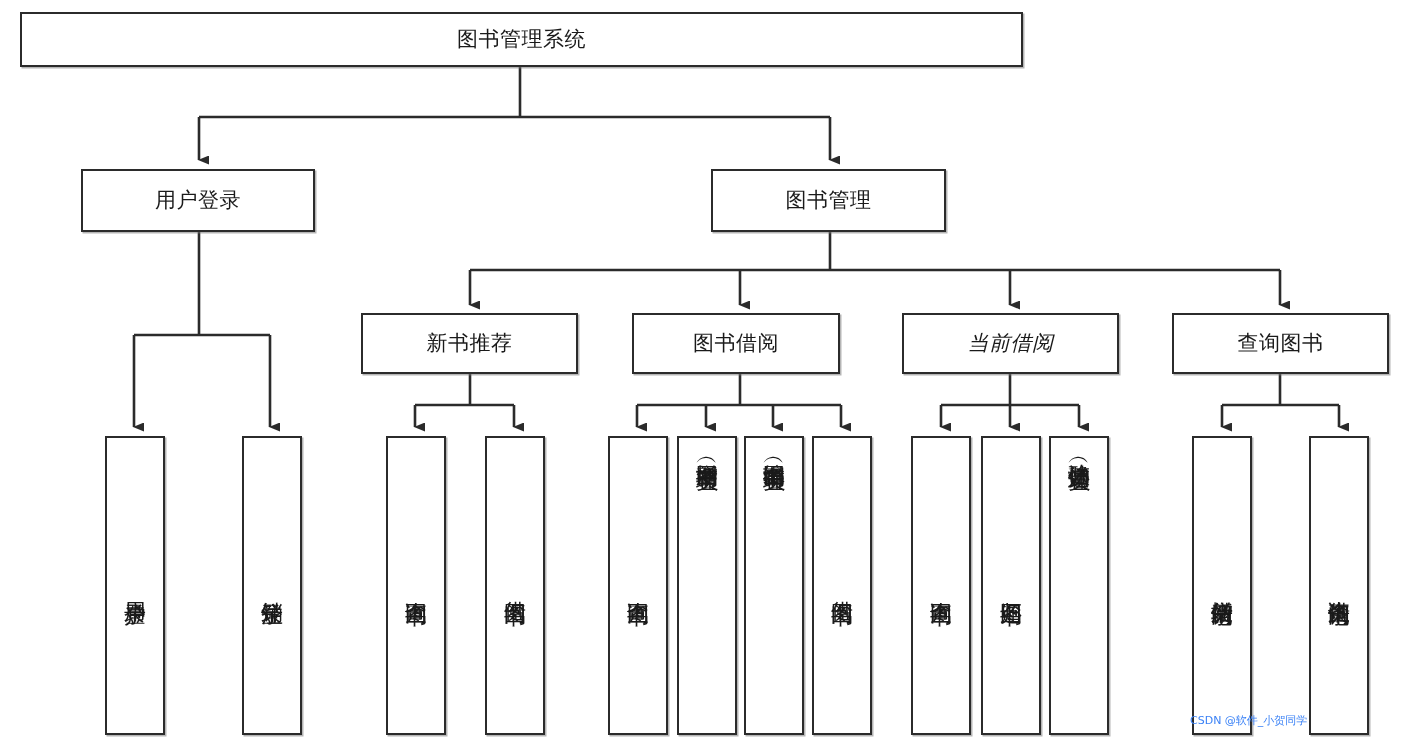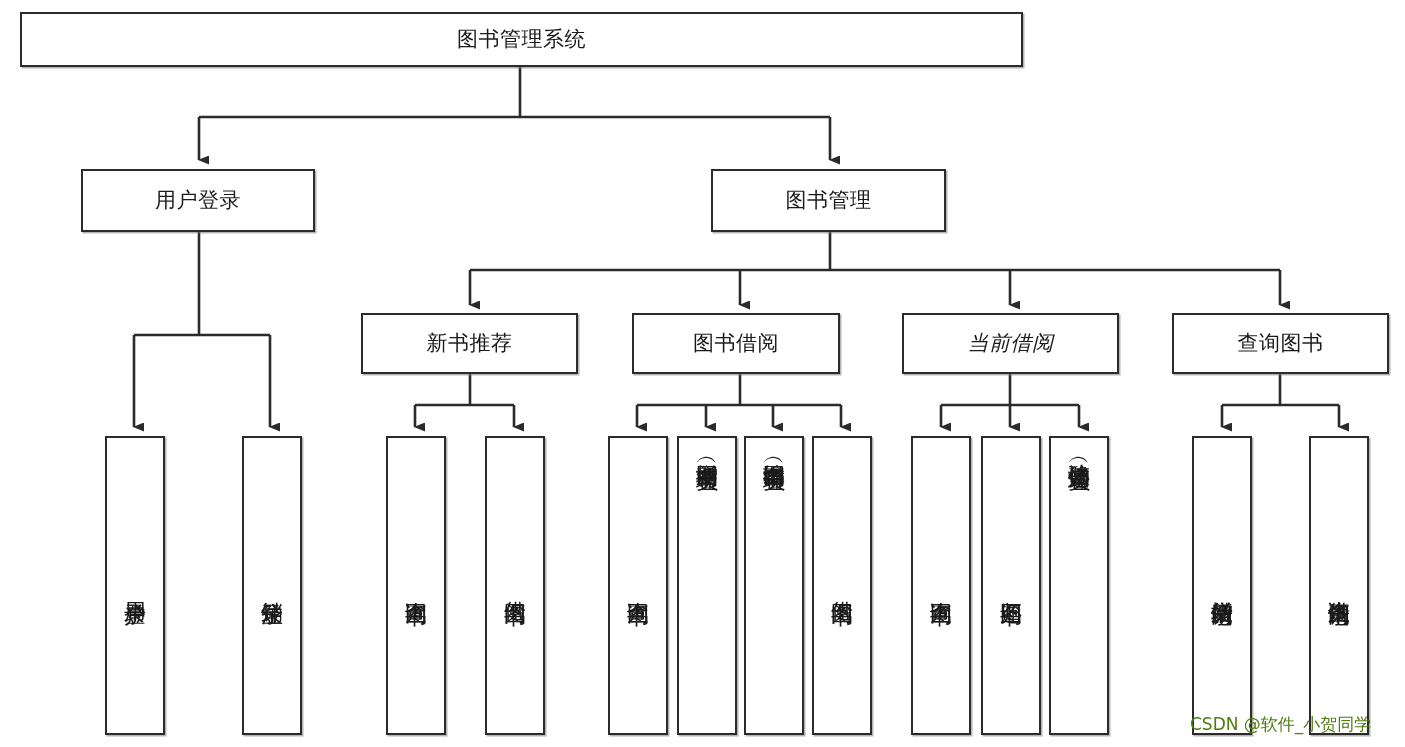--- a/index.html
+++ b/index.html
@@ -57,22 +57,22 @@
     letter-spacing: 1px;
     white-space: nowrap;
     text-align: left;
   }
   .node.leaf.center-v {
     align-items: center;
     padding-top: 0;
   }
   .watermark {
     position: absolute;
-    font-size: 17px;
-    color: #4d7c0f;
+    font-size: 11px;
+    color: #3b82f6;
     white-space: nowrap;
     user-select: none;
     text-align: right;
   }
 </style>
 </head>
 <body>
 
 <div id="diagram-root">
 

